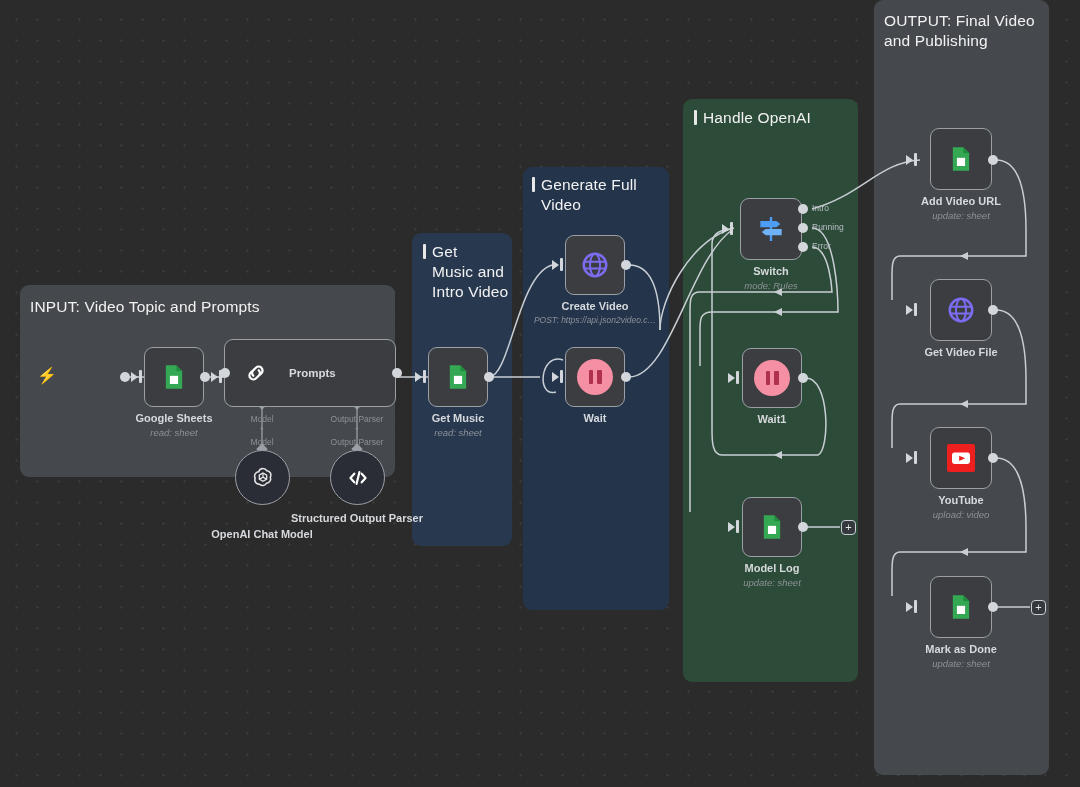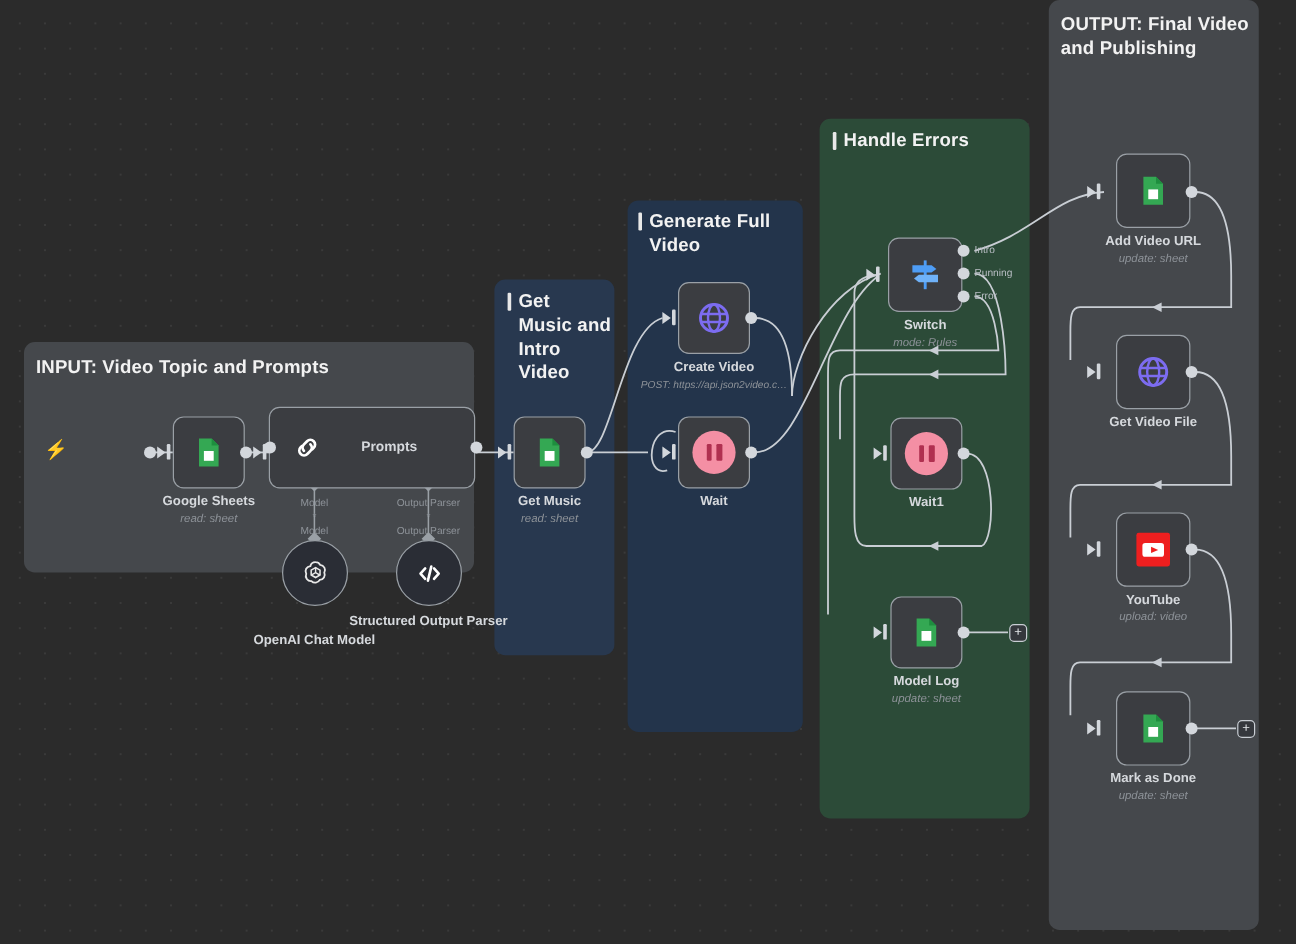--- a/index.html
+++ b/index.html
@@ -21,21 +21,21 @@
 
   
   .group {
     position:absolute;
     border-radius:9px;
   }
   .group-title {
     position:absolute;
     color:#f2f2f2;
     font-size:15.5px;
-    font-weight:700;
+    font-weight:400;
     letter-spacing:.15px;
     line-height:1.28;
     white-space:pre-line;
   }
   .group-title.bar { padding-left:9px; }
   .group-title.bar:before {
     content:"";
     position:absolute; left:0; top:2px;
     width:2.5px; height:15px;
     background:#e8e8e8; border-radius:1px;
@@ -164,21 +164,21 @@
   <div class="group" style="left:412px; top:233px; width:100px; height:313px; background:#28384f;"></div>
   <div class="group-title bar" style="left:423px; top:242px; width:90px;">Get
 Music and
 Intro Video</div>
 
   <div class="group" style="left:523px; top:167px; width:146px; height:443px; background:#23344b;"></div>
   <div class="group-title bar" style="left:532px; top:175px; width:130px;">Generate Full
 Video</div>
 
   <div class="group" style="left:683px; top:99px; width:175px; height:583px; background:#2c4b38;"></div>
-  <div class="group-title bar" style="left:694px; top:108px; width:160px;">Handle Errors</div>
+  <div class="group-title bar" style="left:694px; top:108px; width:160px;">Handle OpenAI</div>
 
   <div class="group" style="left:874px; top:0px; width:175px; height:775px; background:#45484c;"></div>
   <div class="group-title" style="left:884px; top:11px; width:170px;">OUTPUT: Final Video
 and Publishing</div>
 
   <svg id="edges">
 
     <path d="M124 377 H144"></path>
 
     <path d="M204 377 H224"></path>
@@ -249,21 +249,21 @@
       <path d="M14 2 l5 5 h-5 z" fill="#1e8e3e"></path>
       <rect x="8.5" y="11" width="7" height="7" fill="#ffffff"></rect>
     </svg>
     <div class="node-label">Google Sheets</div>
     <div class="node-sub">read: sheet</div>
   </div>
   <div class="port" style="left:200px; top:372px;"></div>
   <div class="in-arrow" style="left:211px; top:372px;"></div>
   <div class="in-bar" style="left:219px; top:370px;"></div>
 
-  <div class="node wide" style="left:224px; top:339px; width:172px; height:68px; padding-left:18px;gap:12px;">
+  <div class="node wide" style="left:224px; top:339px; width:172px; height:68px; padding-left:18px;">
     <svg width="26" height="26" viewBox="0 0 24 24">
       <g fill="none" stroke="#ffffff" stroke-width="2.1" stroke-linecap="round">
         <path d="M9.5 14.5 a3.6 3.6 0 0 1 0-5 l2.4-2.4 a3.6 3.6 0 0 1 5.1 5.1 l-1.1 1.1"></path>
         <path d="M14.5 9.5 a3.6 3.6 0 0 1 0 5 l-2.4 2.4 a3.6 3.6 0 0 1-5.1-5.1 l1.1-1.1"></path>
       </g>
     </svg>
     <span style="color:#d6d9dd;font-size:11.5px;font-weight:600;margin-left:20px;">Prompts</span>
   </div>
   <div class="port" style="left:220px; top:368px;"></div>
   <div class="port" style="left:392px; top:368px;"></div>

